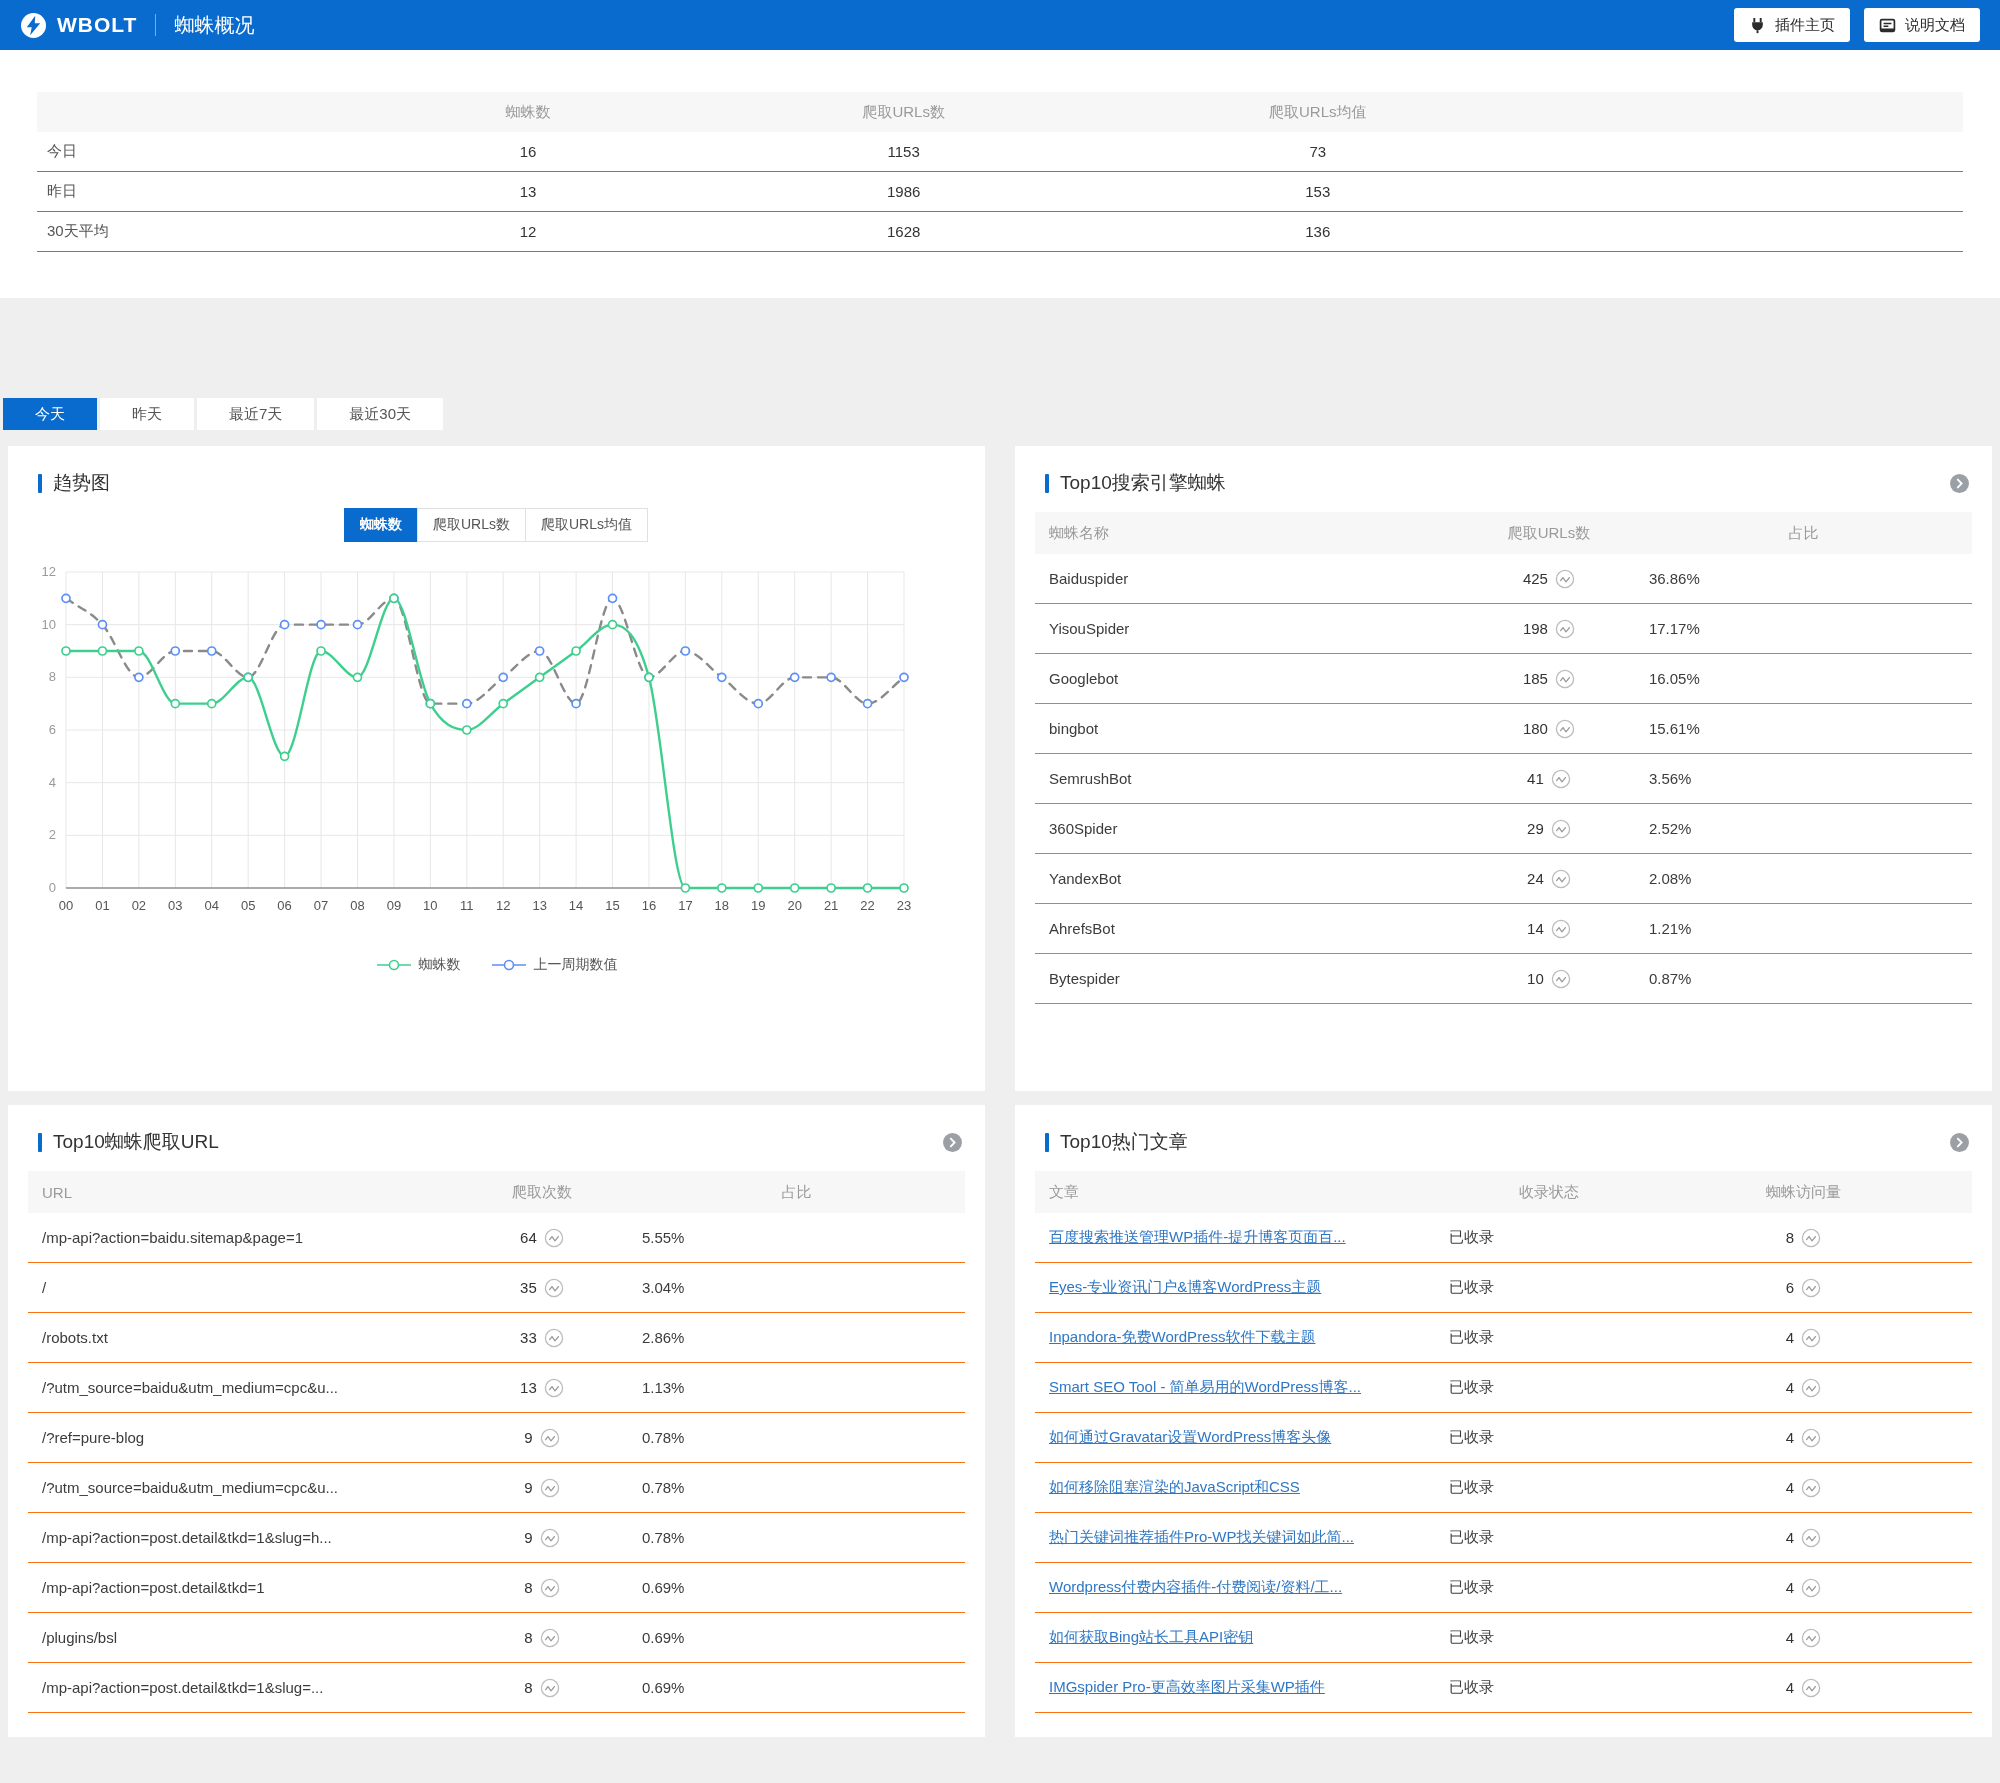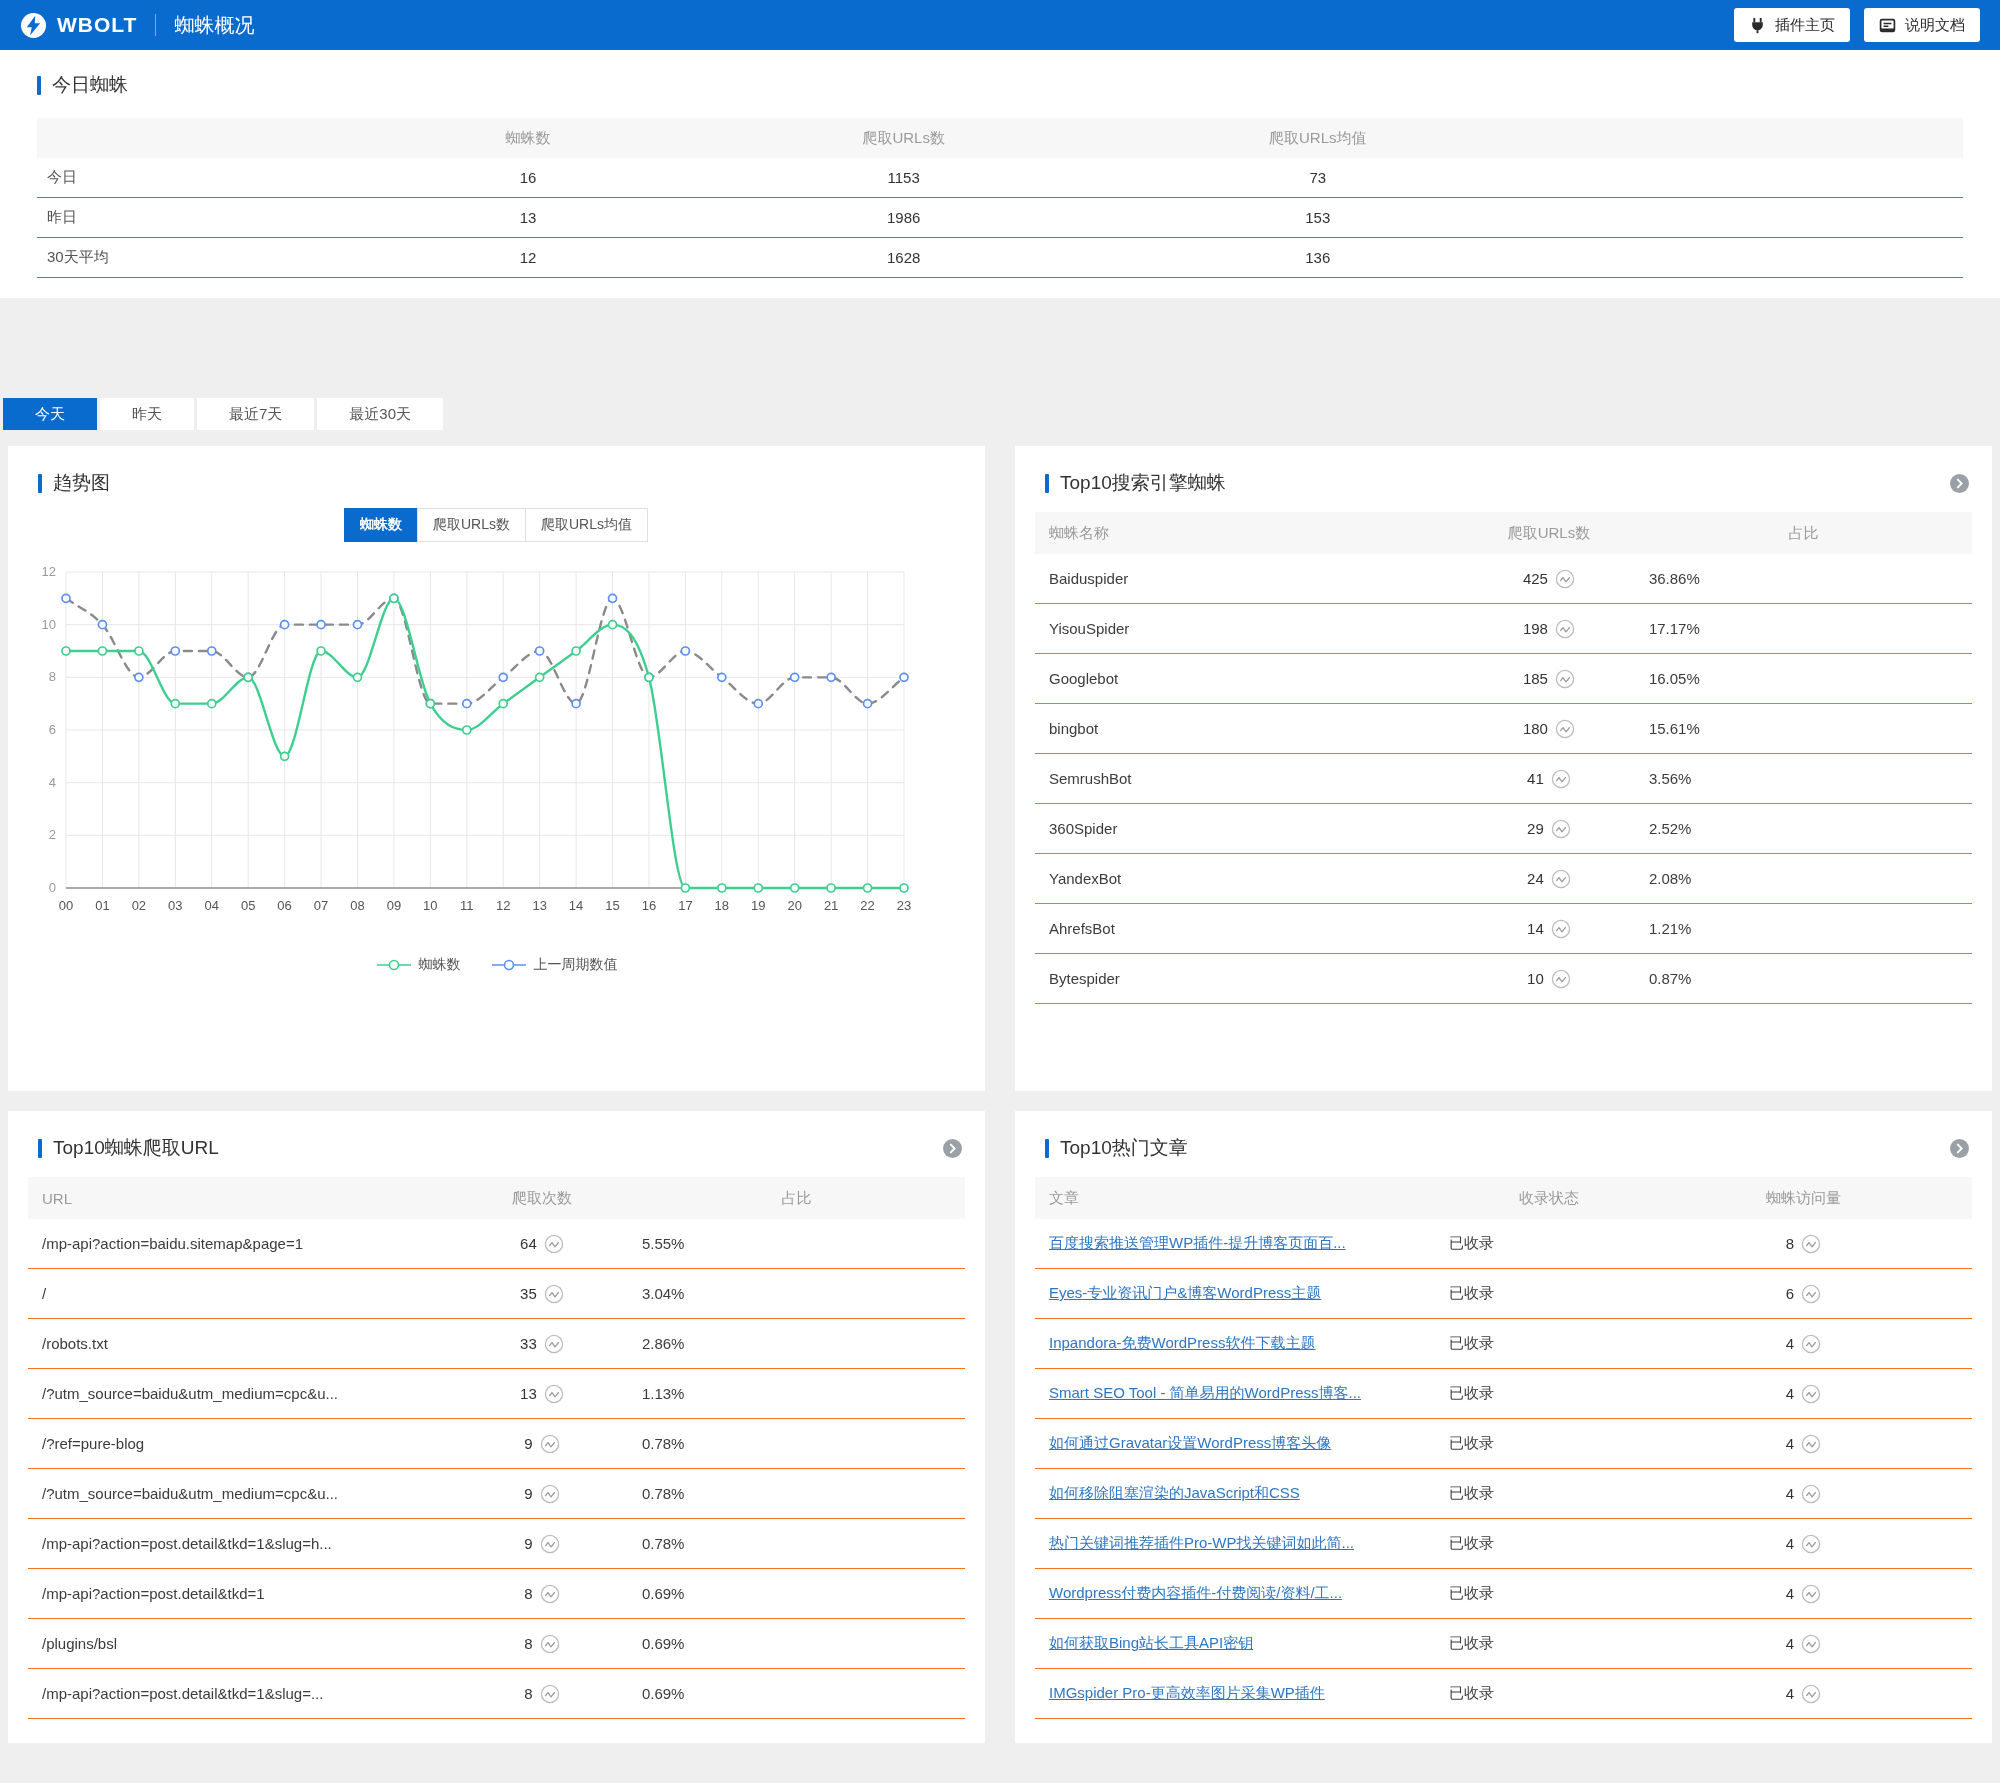--- a/index.html
+++ b/index.html
@@ -26,21 +26,21 @@
   .tt-head { background: #f7f7f8; height: 40px; color: #9a9a9a; }
   .tt-row { height: 40px; border-bottom: 1px solid #3b82f6; }
   .tt-head span, .tt-row span { text-align: center; }
   .tt-head span:first-child, .tt-row span:first-child { text-align: left; padding-left: 10px; color: #555; }
   .tt-row span { color: #333; }
   
   .ptabs { display: flex; gap: 3px; margin: 100px 0 0 3px; }
   .ptab { height: 32px; min-width: 72px; padding: 0 32px; background: #fff; color: #555; font-size: 15px; display: flex; align-items: center; justify-content: center; cursor: pointer; }
   .ptab.active { background: #0a6bce; color: #fff; }
   
-  .grid { display: grid; grid-template-columns: 1fr 1fr; grid-template-rows: 645px 632px; gap: 20px 30px; padding: 0 8px; margin-top: 16px; }
+  .grid { display: grid; grid-template-columns: 1fr 1fr; grid-template-rows: 645px 632px; gap: 14px 30px; padding: 0 8px; margin-top: 16px; }
   .card { background: #fff; overflow: hidden; }
   .card-head { display: flex; align-items: center; padding: 24px 22px 0 30px; }
   .chev { margin-left: auto; line-height: 0; cursor: pointer; }
   
   .ctable { margin: 16px 20px 0; }
   .ct-head, .ct-row { display: grid; grid-template-columns: 44% 22% 34%; align-items: center; font-size: 15px; padding: 0 14px; }
   .ct-head { background: #f7f7f8; height: 42px; color: #9a9a9a; }
   .ct-row { height: 50px; border-bottom: 1px solid #f97316; color: #3c3c3c; }
   .ct-head span:nth-child(2), .ct-head span:nth-child(3) { text-align: center; }
   .cell-count { display: flex; align-items: center; justify-content: center; gap: 7px; color: #333; }
@@ -87,24 +87,20 @@
             <path d="M4.3 6.2h7.4 M4.3 8.8h4.5" stroke="#2b2b2b" stroke-width="1.4"></path>
             <rect x="1.5" y="10.8" width="13" height="2.7" fill="#2b2b2b"></rect>
           </svg>
       </span>
       <span>说明文档</span>
     </button>
   </span>
 </div>
 
 <div class="today-sec">
-  <div class="sec-title">
-    <span class="accent"></span>
-    <span>今日蜘蛛</span>
-  </div>
   <div class="today-table">
     <div class="tt-head">
       <span></span>
       <span>蜘蛛数</span>
       <span>爬取URLs数</span>
       <span>爬取URLs均值</span>
       <span></span>
     </div>
     <div class="tt-row">
       <span>今日</span>

